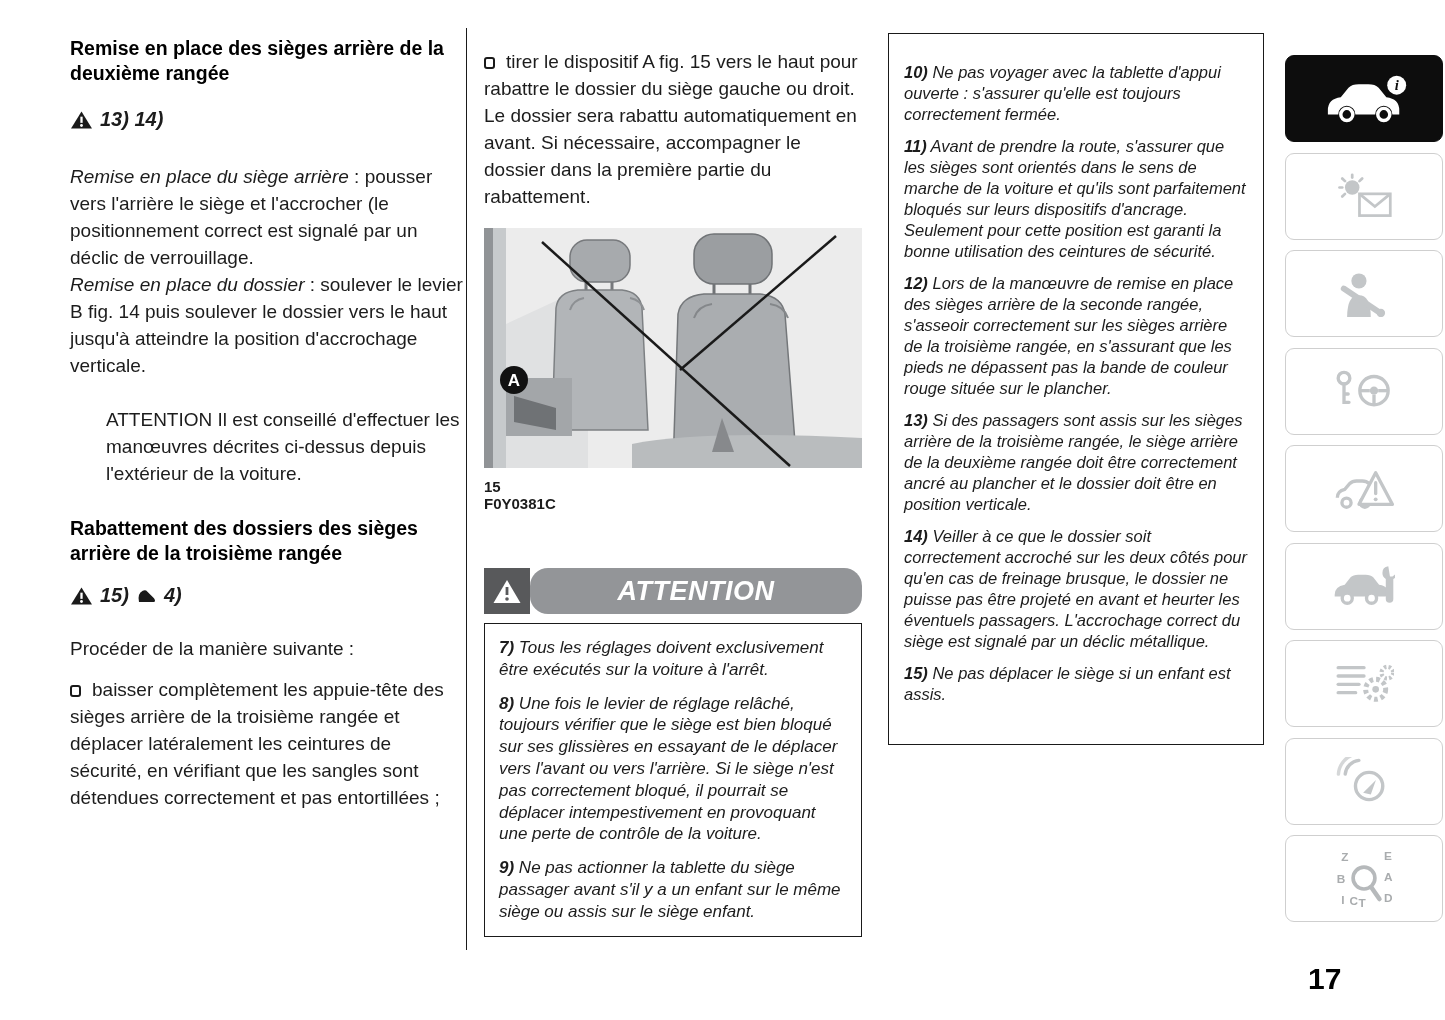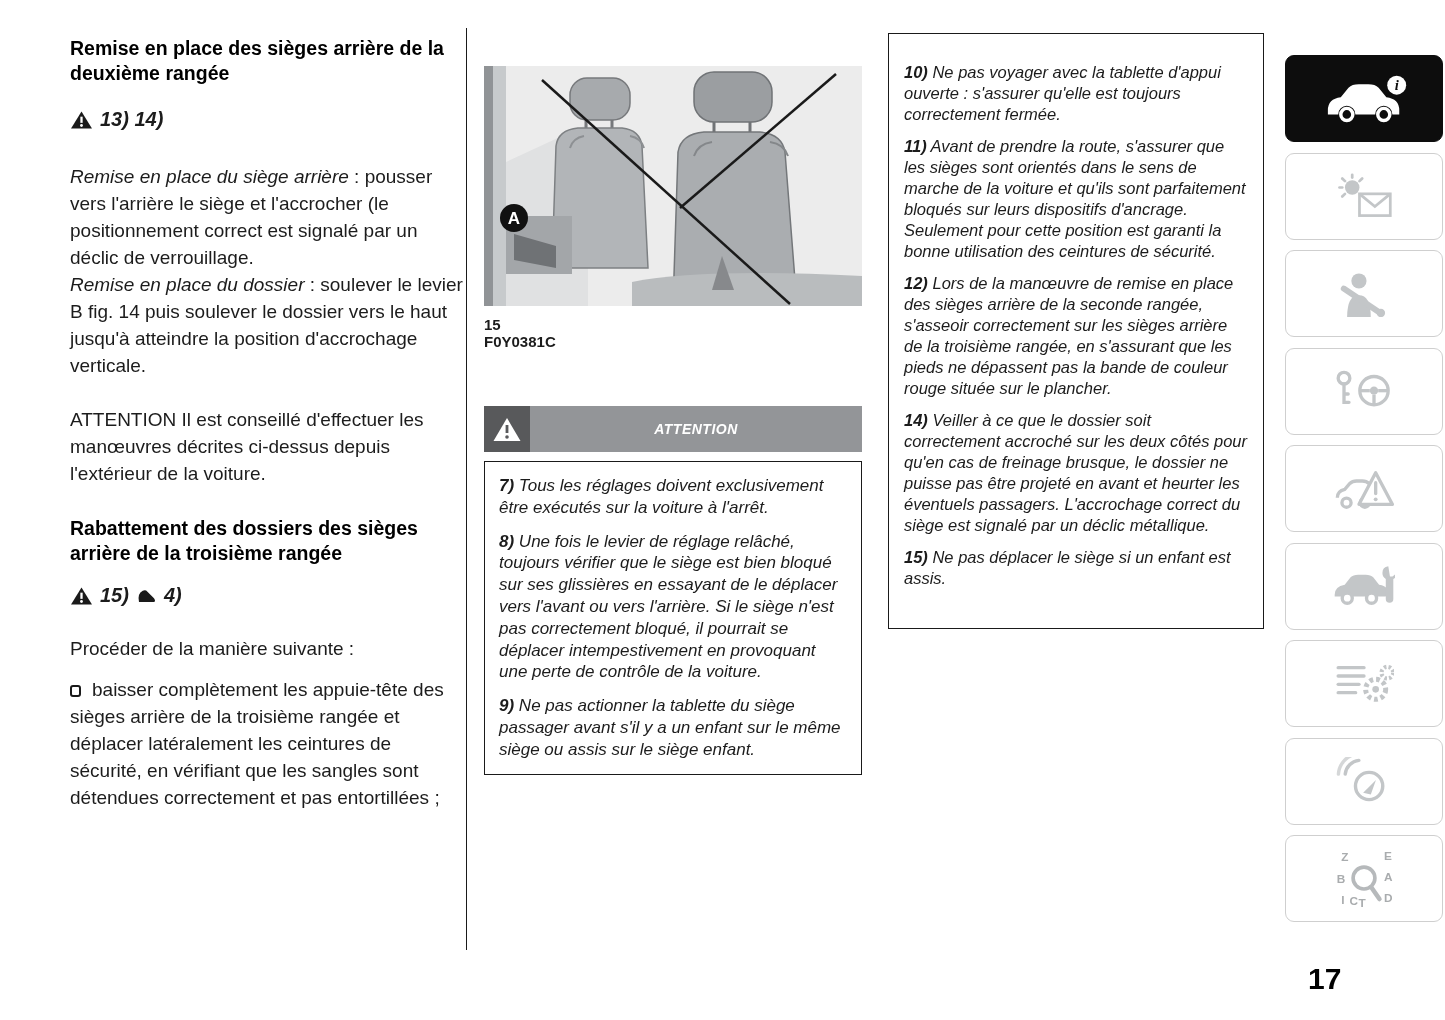--- a/index.html
+++ b/index.html
@@ -27,38 +27,38 @@
           font-size:20px; font-weight:bold; font-style:italic; }
   .refs svg { display:block; }
 
   .sq { display:inline-block; width:11px; height:12px;
         border:2.5px solid #1a1a1a; border-radius:3px;
         margin-right:11px; vertical-align:-1px; }
 
   
   .col1 .refs      { margin-top:22px; }
   .col1 .p1        { margin-top:32px; }
-  .col1 .p3        { margin-top:27px; }
+  .col1 .p3        { margin-top:27px;margin-left:36px; }
   .col1 h2.h2b     { margin-top:29px; }
   .col1 .refs2     { margin-top:18px; }
   .col1 .p4        { margin-top:28px; }
   .col1 .bullet1   { margin-top:14px; }
 
   
   .fig { margin-top:18px; }
   .figimg { width:378px; height:240px; display:block; }
   .figcap { display:flex; justify-content:space-between;
             font-weight:bold; font-size:15px; margin-top:10px;flex-direction:column; }
 
   .attn { display:flex; height:46px; margin-top:56px; }
   .attn .sqicon { width:46px; background:#58595b; flex:0 0 auto;
                   display:flex; align-items:center; justify-content:center; }
   .attn .bar { flex:1; background:#939598; color:#fff;
                display:flex; align-items:center; justify-content:center;
-               font-weight:bold; font-style:italic; font-size:14px; letter-spacing:.5px; }
+               font-weight:bold; font-style:italic; font-size:27px; letter-spacing:.5px;border-radius:18px; }
 
   .warnbox { border:1px solid #1a1a1a; padding:13px 14px; margin-top:9px; }
   .warn { font-style:italic; font-size:17px; line-height:21.8px; margin-bottom:12px; }
   .warn:last-child { margin-bottom:0; }
   .warn b { font-weight:bold; }
 
   
   .col3 .warnbox { margin-top:0; padding:28px 15px; }
   .col3 .warn { font-size:16.5px; line-height:21px; margin-bottom:11px; }
 
@@ -110,20 +110,21 @@
   </div>
 
   <p class="body p4">Procéder de la manière suivante :</p>
 
   <p class="body bullet1"><span class="sq"></span><span>baisser complètement les appuie-tête des sièges arrière de la troisième rangée et déplacer latéralement les ceintures de sécurité, en vérifiant que les sangles sont détendues correctement et pas entortillées ;</span></p>
 </div>
 
 <div class="abs divider"></div>
 
 <div class="abs col2">
+  <p class="body"><span class="sq"></span><span>tirer le dispositif A fig. 15 vers le haut pour rabattre le dossier du siège gauche ou droit. Le dossier sera rabattu automatiquement en avant. Si nécessaire, accompagner le dossier dans la première partie du rabattement.</span></p>
 
   <div class="fig">
     <svg class="figimg" viewBox="0 0 378 240">
       <rect width="378" height="240" fill="#ececec"></rect>
       <rect x="0" y="0" width="9" height="240" fill="#90939,6" fill-opacity="0"></rect>
       <rect x="0" y="0" width="9" height="240" fill="#909396"></rect>
       <rect x="9" y="0" width="13" height="240" fill="#c7cacc"></rect>
       <path d="M22 96 L104 58 L104 240 L22 240 Z" fill="#e0e1e2"></path>
 
       <rect x="86" y="12" width="60" height="42" rx="17" fill="#a7aaad" stroke="#77797c" stroke-width="1.5"></rect>
@@ -172,20 +173,21 @@
     <p class="warn"><b>8)</b> <span>Une fois le levier de réglage relâché, toujours vérifier que le siège est bien bloqué sur ses glissières en essayant de le déplacer vers l'avant ou vers l'arrière. Si le siège n'est pas correctement bloqué, il pourrait se déplacer intempestivement en provoquant une perte de contrôle de la voiture.</span></p>
     <p class="warn"><b>9)</b> <span>Ne pas actionner la tablette du siège passager avant s'il y a un enfant sur le même siège ou assis sur le siège enfant.</span></p>
   </div>
 </div>
 
 <div class="abs col3">
   <div class="warnbox">
     <p class="warn"><b>10)</b> <span>Ne pas voyager avec la tablette d'appui ouverte : s'assurer qu'elle est toujours correctement fermée.</span></p>
     <p class="warn"><b>11)</b> <span>Avant de prendre la route, s'assurer que les sièges sont orientés dans le sens de marche de la voiture et qu'ils sont parfaitement bloqués sur leurs dispositifs d'ancrage. Seulement pour cette position est garanti la bonne utilisation des ceintures de sécurité.</span></p>
     <p class="warn"><b>12)</b> <span>Lors de la manœuvre de remise en place des sièges arrière de la seconde rangée, s'asseoir correctement sur les sièges arrière de la troisième rangée, en s'assurant que les pieds ne dépassent pas la bande de couleur rouge située sur le plancher.</span></p>
+    <p class="warn"><b>13)</b> <span>Si des passagers sont assis sur les sièges arrière de la troisième rangée, le siège arrière de la deuxième rangée doit être correctement ancré au plancher et le dossier doit être en position verticale.</span></p>
     <p class="warn"><b>14)</b> <span>Veiller à ce que le dossier soit correctement accroché sur les deux côtés pour qu'en cas de freinage brusque, le dossier ne puisse pas être projeté en avant et heurter les éventuels passagers. L'accrochage correct du siège est signalé par un déclic métallique.</span></p>
     <p class="warn"><b>15)</b> <span>Ne pas déplacer le siège si un enfant est assis.</span></p>
   </div>
 </div>
 
 <nav class="sidebar">
 
   <div class="tile active">
     <svg viewBox="0 0 100 58" width="86">
       <path d="M8 42 q0-13 15-15 l9-11 q4-4 12-4 h11 q8 0 12 4 l9 11 q15 2 15 15 v5 h-83 z" fill="#fff"></path>

